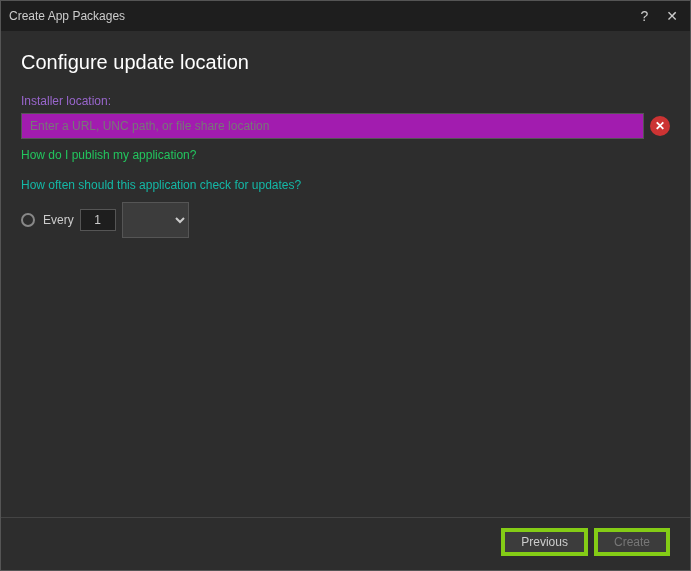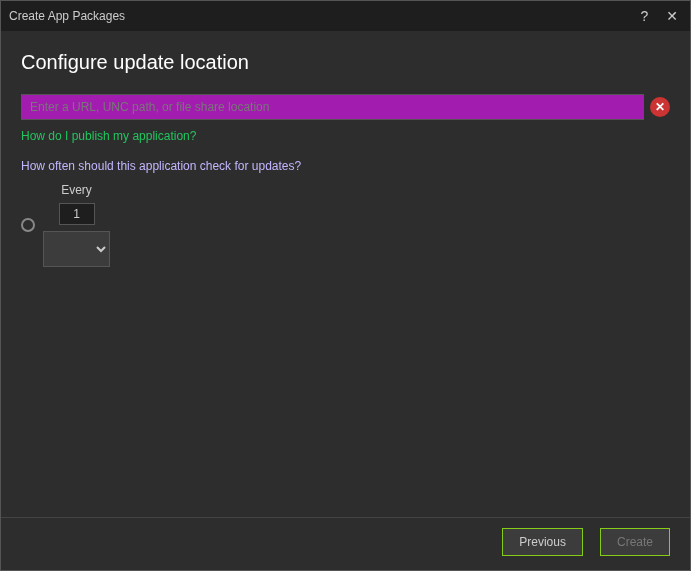--- a/index.html
+++ b/index.html
@@ -125,21 +125,21 @@
     .link {
       color: #22c55e;
       font-size: 12px;
       cursor: pointer;
       text-decoration: none;
       margin-bottom: 16px;
       display: inline-block;
     }
 
     .question-text {
-      color: #c4b5fd;
+      color: #14b8a6;
       font-size: 12px;
       margin-bottom: 10px;
     }
 
     .radio-option {
       display: flex;
       align-items: center;
       margin-bottom: 8px;
       cursor: pointer;
     }
@@ -176,21 +176,20 @@
 
     .radio-label {
       color: #cccccc;
       font-size: 12px;
     }
 
     .radio-row {
       display: flex;
       align-items: center;
       gap: 6px;
-      flex-direction: column;
     }
 
     .number-input {
       width: 36px;
       background: #1e1e1e;
       border: 1px solid #555;
       color: #cccccc;
       padding: 2px 4px;
       font-size: 12px;
       height: 22px;
@@ -216,29 +215,28 @@
       padding: 10px 20px 14px 20px;
       gap: 6px;
       border-top: 1px solid #444;
       flex-shrink: 0;
     }
 
     .footer-btn {
       padding: 5px 16px;
       font-size: 12px;
       cursor: pointer;
-      border: 1px solid #84cc16;
+      border: 4px solid #84cc16;
       background: #3c3c3c;
       color: #cccccc;
       min-width: 70px;
       height: 28px;
       display: flex;
       align-items: center;
       justify-content: center;
-      margin-left: 11px;
     }
 
     .footer-btn:disabled {
       color: #777;
       cursor: default;
     }
   </style>
 </head>
 <body>
 
@@ -250,20 +248,21 @@
       <button class="title-bar-btn">?</button>
       <button class="title-bar-btn">✕</button>
     </div>
   </div>
 
   <div class="content">
     <div class="page-title">Configure update location</div>
 
     <div class="section">
       
+      <div class="label">Installer location:</div>
       <div class="input-row">
         <input type="text" class="text-input" placeholder="Enter a URL, UNC path, or file share location" style="">
         <button class="clear-btn">
           <span>✕</span>
         </button>
       </div>
 
       
       <a class="link">How do I publish my application?</a>
 

